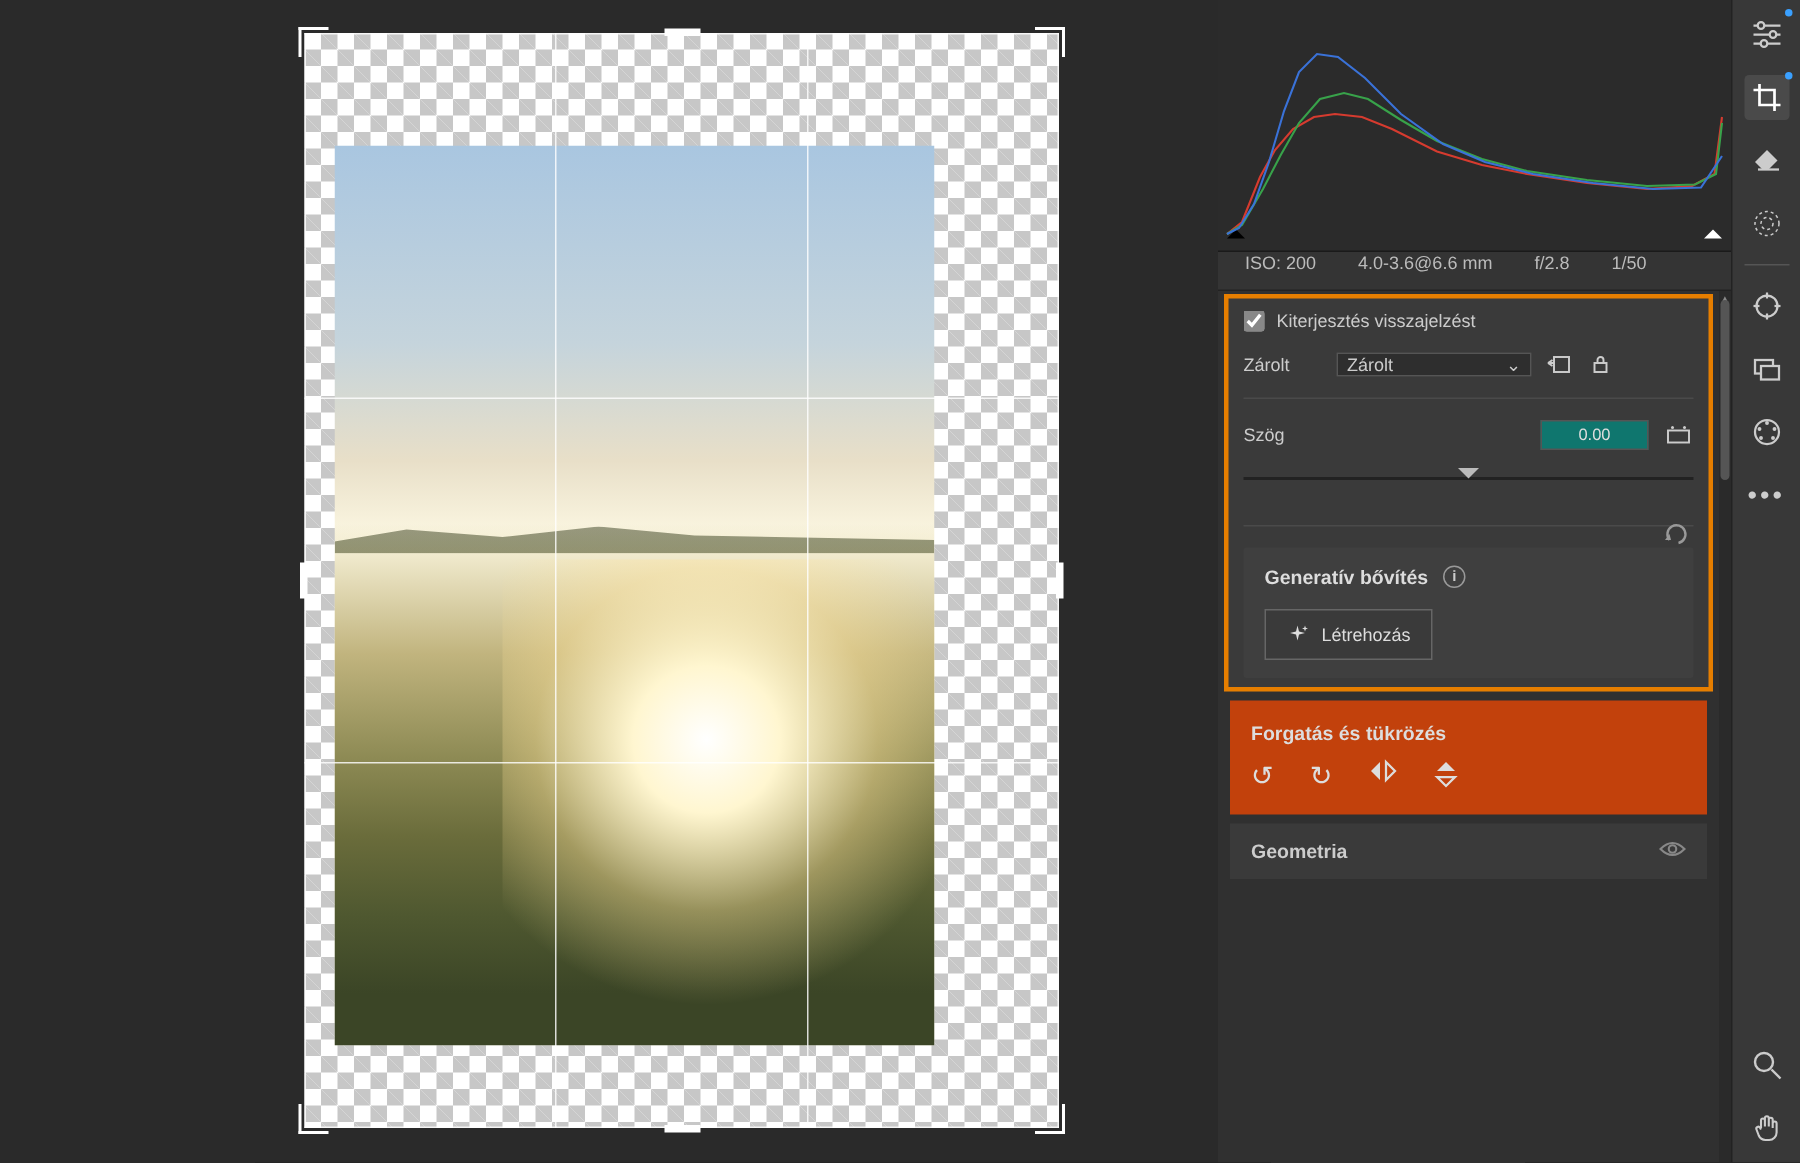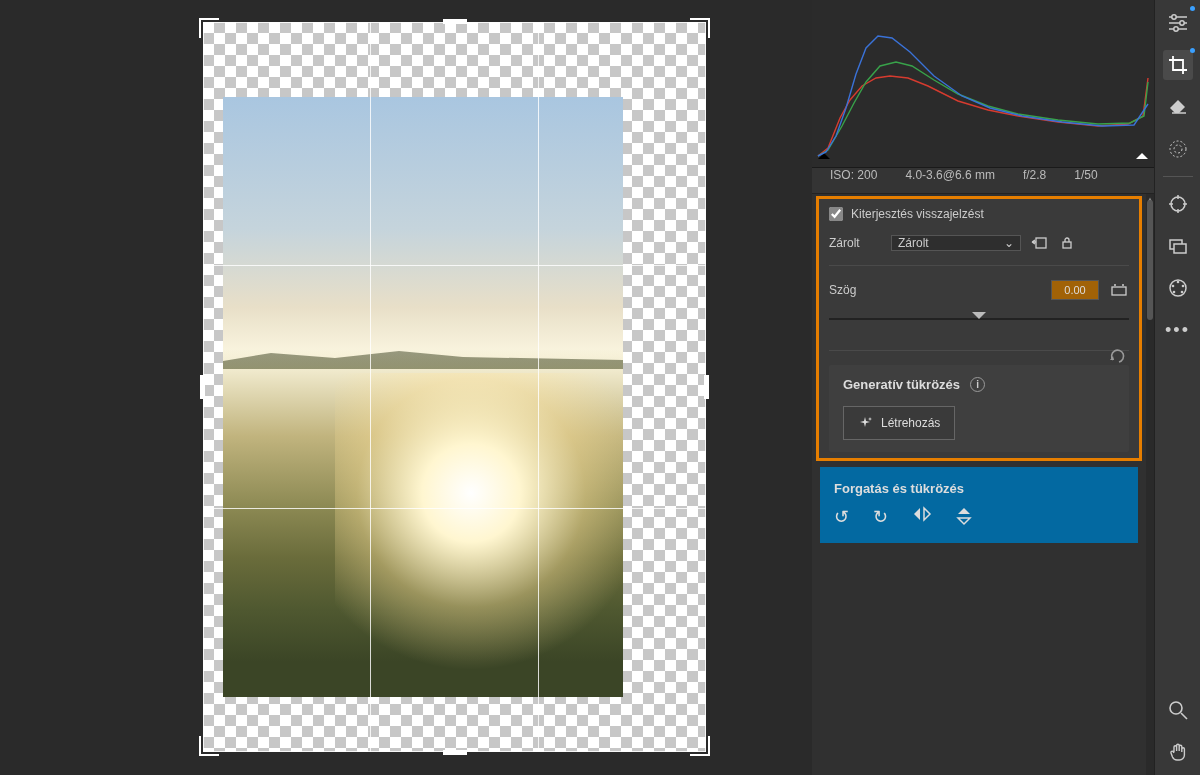--- a/index.html
+++ b/index.html
@@ -50,36 +50,36 @@
   .scrolltri{position:absolute;left:0;top:0;width:8px;height:8px;color:#888;font-size:9px;text-align:center}
 
   .highlight-box{border:3px solid #e67e00;margin:2px 4px 6px 4px;padding:8px 10px 6px 10px;background:#3a3a3a;}
   .panel-header{display:flex;align-items:center;justify-content:space-between;font-size:13px;font-weight:600;color:#ddd;margin:2px 0 12px}
   .panel-header .reset{width:22px;color:#bbb;font-size:14px;cursor:pointer;text-align:center}
   .row{display:flex;align-items:center;gap:8px;font-size:12px;color:#ccc;margin-bottom:12px}
   input[type=checkbox]{accent-color:#888;width:14px;height:14px}
   .sel{flex:0 0 130px;height:16px;background:#2e2e2e;border:1px solid #555;color:#ccc;font-size:12px;display:flex;align-items:center;justify-content:space-between;padding:0 6px}
   .iconbtn{width:20px;height:20px;color:#bbb;display:flex;align-items:center;justify-content:center;font-size:13px}
   hr.sep{border:none;border-top:1px solid #4a4a4a;margin:6px 0 14px}
-  .numbox{width:48px;height:20px;background:#a16207;border:1px solid #555;color:#ddd;font-size:11px;text-align:center;line-height:18px}
+  .numbox{width:72px;height:20px;background:#0f766e;border:1px solid #555;color:#ddd;font-size:11px;text-align:center;line-height:18px}
   .slider{position:relative;height:14px;margin-top:6px}
   .slider .track{position:absolute;left:0;right:0;top:6px;height:2px;background:#222}
   .slider .knob{position:absolute;top:0;left:50%;width:0;height:0;border:7px solid transparent;border-top-color:#bbb;margin-left:-7px}
   .gen-box{background:#3f3f3f;border-radius:2px;padding:12px 14px;margin-top:6px}
   .gen-title{display:flex;align-items:center;gap:10px;font-size:13px;font-weight:600;color:#ddd}
   .info-i{width:15px;height:15px;border:1px solid #999;border-radius:50%;font-size:10px;font-weight:700;color:#ccc;display:flex;align-items:center;justify-content:center}
   .gen-btn{margin-top:14px;display:inline-flex;align-items:center;gap:8px;height:34px;padding:0 14px;border:1px solid #666;background:#3a3a3a;color:#ddd;font-size:12px;cursor:pointer}
   .sparkle{width:15px;height:15px;color:#ccc}
   .gen-undo{position:absolute;right:18px;margin-top:-42px;color:#999;font-size:14px}
   .feedback{display:flex;align-items:center;gap:10px;font-size:12px;color:#ccc;margin-top:14px;padding:2px}
   .chatbub{width:20px;height:16px;border:1.5px solid #ccc;border-radius:3px;position:relative}
   .chatbub::after{content:"";position:absolute;left:3px;bottom:-5px;border:4px solid transparent;border-top-color:#ccc}
   .chatbub::before{content:"⋯";position:absolute;left:2px;top:-3px;font-size:11px;color:#ccc;letter-spacing:-1px}
 
-  .plain-panel{background:#0369a1;margin:6px 8px;padding:12px 14px}
+  .plain-panel{background:#c2410c;margin:6px 8px;padding:12px 14px}
   .accordion{background:#3a3a3a;margin:6px 8px;padding:10px 14px;display:flex;align-items:center;justify-content:space-between;font-size:13px;font-weight:600;color:#ccc}
   .toolicons{display:flex;gap:24px;margin-top:10px;color:#ddd;font-size:18px}
 
   .far-right{position:absolute;left:1154px;top:0;width:46px;height:775px;background:#383838;border-left:1px solid #222;display:flex;flex-direction:column;align-items:center;padding-top:8px;gap:12px}
   .fr-item{width:30px;height:30px;display:flex;align-items:center;justify-content:center;color:#ccc;font-size:18px;position:relative}
   .fr-sep{width:30px;height:1px;background:#555;margin:0}
   .dot{position:absolute;width:5px;height:5px;background:#3aa0ff;border-radius:50%}
   .bottom-tools{position:absolute;bottom:8px;left:0;right:0;display:flex;flex-direction:column;align-items:center;gap:12px}
   svg{overflow:visible}
 </style>
@@ -182,21 +182,21 @@
       </div>
       <div class="slider">
           <div class="track"></div>
           <div class="knob"></div>
         </div>
 
       <hr class="sep" style="margin-top:24px">
 
       <div class="gen-box">
         <div class="gen-title">
-          <span>Generatív tükrözés</span>
+          <span>Generatív bővítés</span>
           <span class="info-i">i</span>
         </div>
         <span class="gen-undo">
           <svg width="18" height="14" viewBox="0 0 18 14">
               <path d="M3 10 A6 6 0 1 1 9 12" fill="none" stroke="#999" stroke-width="1.6"></path>
               <path d="M0 10 L4 10 L3 6 Z" fill="#999"></path>
             </svg>
         </span>
         <button class="gen-btn">
           <span class="sparkle">
@@ -226,20 +226,29 @@
         </span>
         <span>
           <svg width="16" height="20" viewBox="0 0 16 20">
               <path d="M2 8 L8 2 L14 8 Z" fill="#ddd"></path>
               <path d="M2 12 L8 18 L14 12 Z" fill="none" stroke="#ddd" stroke-width="1.5"></path>
             </svg>
         </span>
       </div>
     </div>
 
+    <div class="accordion">
+      <span>Geometria</span>
+      <span style="font-size:15px;color:#888">
+        <svg width="18" height="12" viewBox="0 0 18 12">
+            <path d="M1 6 Q9 -2 17 6 Q9 14 1 6 Z" fill="none" stroke="#888" stroke-width="1.4"></path>
+            <circle cx="9" cy="6" r="2.5" fill="none" stroke="#888" stroke-width="1.4"></circle>
+          </svg>
+      </span>
+    </div>
   </div>
 </div>
 
 <div class="far-right">
   <div class="fr-item">
     <svg width="22" height="18" viewBox="0 0 22 18">
         <path d="M2 3 H20 M2 9 H20 M2 15 H20" stroke="#ccc" stroke-width="1.5"></path>
         <circle cx="7" cy="3" r="2.2" fill="#383838" stroke="#ccc" stroke-width="1.5"></circle>
         <circle cx="15" cy="9" r="2.2" fill="#383838" stroke="#ccc" stroke-width="1.5"></circle>
         <circle cx="9" cy="15" r="2.2" fill="#383838" stroke="#ccc" stroke-width="1.5"></circle>

